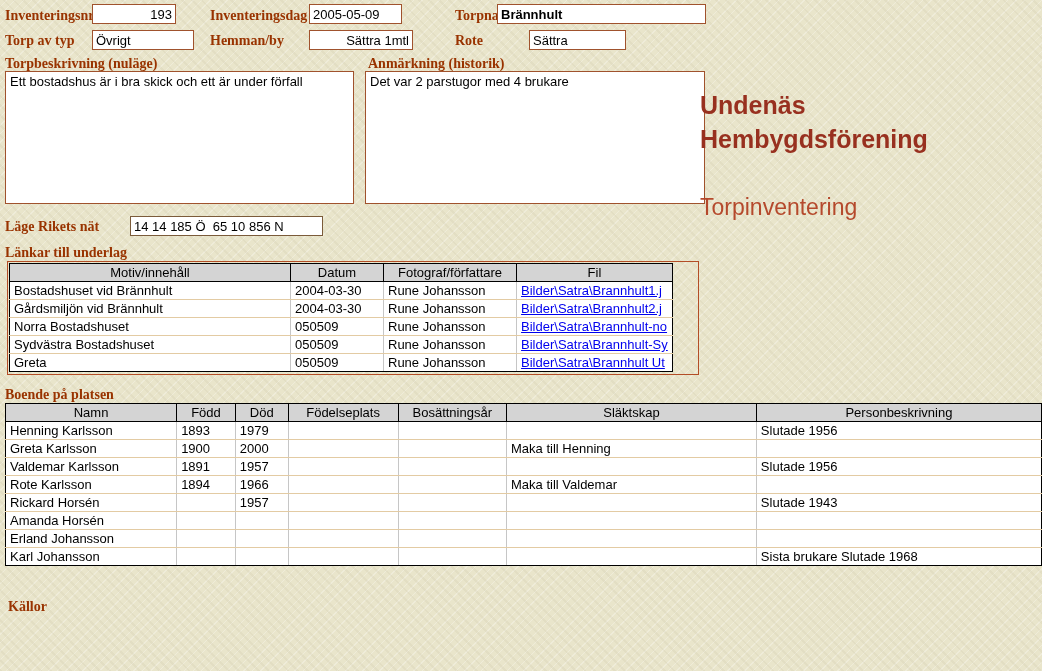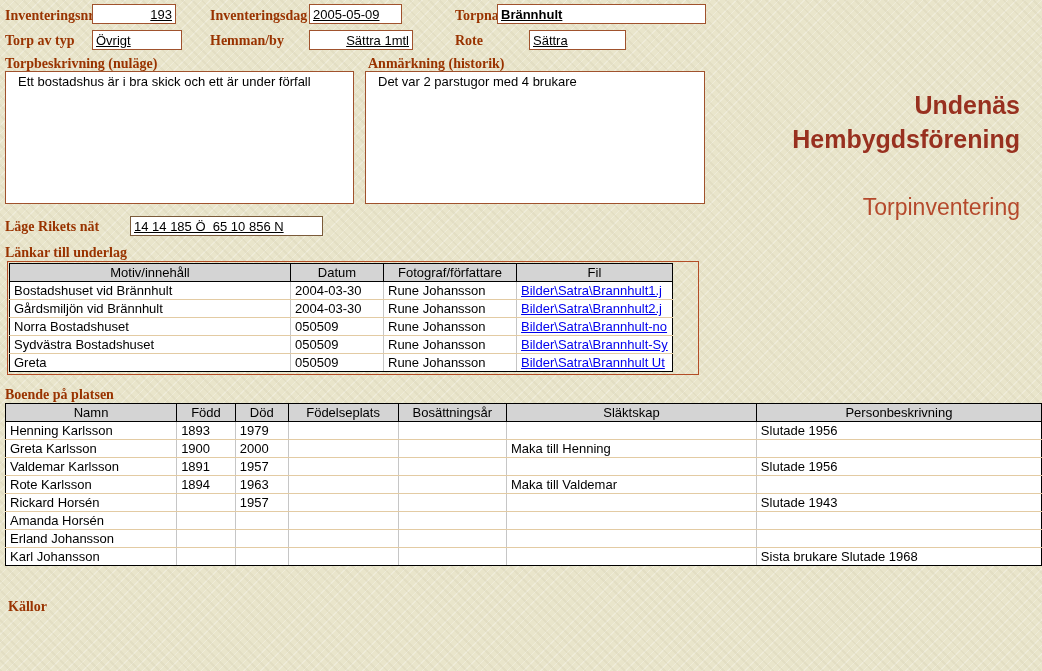--- a/index.html
+++ b/index.html
@@ -13,31 +13,31 @@
   }
   .lbl{
     position:absolute;
     font-family:"Liberation Serif", serif;
     font-weight:bold;font-size:14px;color:#993300;white-space:nowrap;
   }
   .inp{
     position:absolute;box-sizing:border-box;height:20px;
     border:1px solid #a0522d;background:#fff;color:#000;
     font-family:"Liberation Sans", sans-serif;font-size:13px;
-    padding:1px 3px;outline:none;text-decoration:underline;
+    padding:1px 3px;outline:none;
   }
   .inp.num{text-align:right;}
   .inp.bold{font-weight:bold;}
   .ta{
     position:absolute;box-sizing:border-box;resize:none;
     border:1px solid #a0522d;background:#fff;color:#000;
     font-family:"Liberation Sans", sans-serif;font-size:13px;
-    padding:2px 12px;outline:none;overflow:hidden;
-  }
-  .title-block{position:absolute;left:700px;top:88px;width:320px;text-align:right;}
+    padding:2px 4px;outline:none;overflow:hidden;
+  }
+  .title-block{position:absolute;left:700px;top:88px;width:320px;text-align:left;}
   .title-line{font-size:25px;font-weight:bold;color:#98301f;line-height:34px;}
   .subtitle{margin-top:38px;font-size:23px;font-weight:normal;color:#b5492c;line-height:26px;}
 
   table.tbl{
     border-collapse:collapse;table-layout:fixed;background:#fff;
     font-family:"Liberation Sans", sans-serif;font-size:13px;color:#000;
   }
   table.tbl th{
     background:#d4d4d4;border:1px solid #000;font-weight:normal;
     height:17px;padding:0 14px;white-space:nowrap;overflow:hidden;text-align:center;
@@ -65,21 +65,21 @@
 <div>
 
   <span class="lbl" style="left:5px;top:8px">Inventeringsnr</span>
   <input class="inp num" style="left: 92px; top: 4px; width: 84px;" value="193">
   <span class="lbl" style="left:210px;top:8px">Inventeringsdag</span>
   <input class="inp" style="left: 309px; top: 4px; width: 93px;" value="2005-05-09">
   <span class="lbl" style="left:455px;top:8px">Torpnamn</span>
   <input class="inp bold" style="left: 497px; top: 4px; width: 209px;" value="Brännhult">
 
   <span class="lbl" style="left:5px;top:33px">Torp av typ</span>
-  <input class="inp" style="left: 92px; top: 30px; width: 90px;" value="Övrigt">
+  <input class="inp" style="left: 92px; top: 30px; width: 102px;" value="Övrigt">
   <span class="lbl" style="left:210px;top:33px">Hemman/by</span>
   <input class="inp" style="left: 309px; top: 30px; width: 104px; text-align: right;" value="Sättra 1mtl">
   <span class="lbl" style="left:455px;top:33px">Rote</span>
   <input class="inp" style="left: 497px; top: 30px; width: 97px; margin-left: 32px;" value="Sättra">
 
   <span class="lbl" style="left:5px;top:56px">Torpbeskrivning (nuläge)</span>
   <textarea class="ta" style="left: 5px; top: 71px; width: 349px; height: 133px;">Ett bostadshus är i bra skick och ett är under förfall</textarea>
   <span class="lbl" style="left:368px;top:56px">Anmärkning (historik)</span>
   <textarea class="ta" style="left: 365px; top: 71px; width: 340px; height: 133px;">Det var 2 parstugor med 4 brukare</textarea>
 
@@ -190,21 +190,21 @@
         <td>1891</td>
         <td>1957</td>
         <td></td>
         <td></td>
         <td></td>
         <td>Slutade 1956</td>
       </tr>
       <tr>
         <td>Rote Karlsson</td>
         <td>1894</td>
-        <td>1963</td>
+        <td>1966</td>
         <td></td>
         <td></td>
         <td>Maka till Valdemar</td>
         <td></td>
       </tr>
       <tr>
         <td>Rickard Horsén</td>
         <td></td>
         <td>1957</td>
         <td></td>

